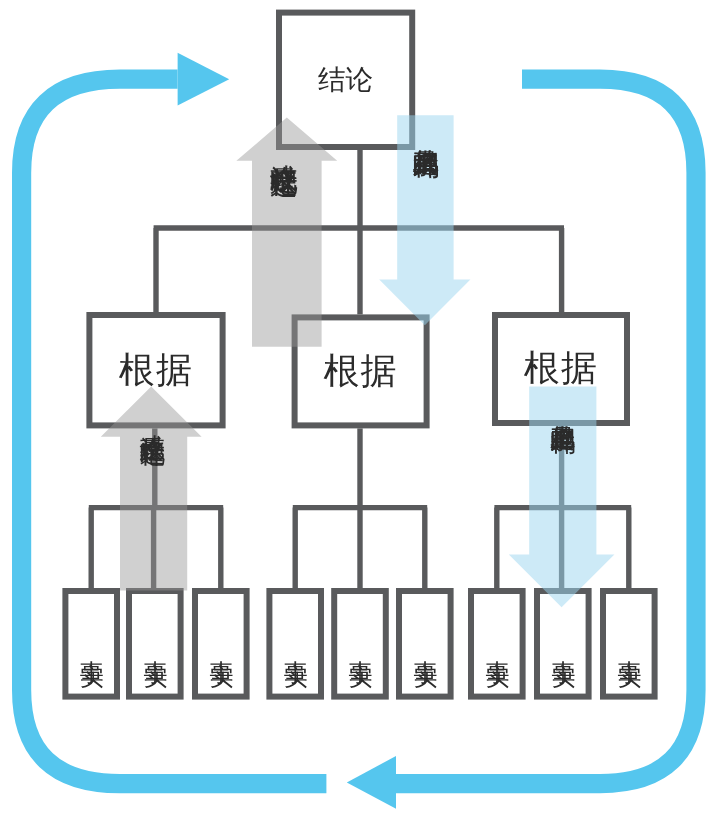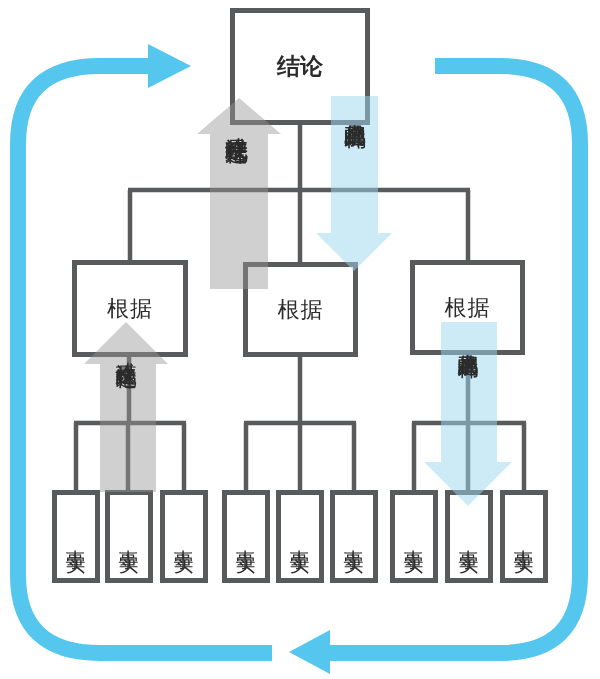--- a/index.html
+++ b/index.html
@@ -29,21 +29,21 @@
     position: absolute;
     box-sizing: border-box;
     border: 5px solid var(--box-border, #595a5c);
     background: #ffffff;
     display: flex;
     align-items: center;
     justify-content: center;
     color: var(--text-dark, #2b2b2b);
   }
   .conclusion { flex-direction: column; font-size: 23px; line-height: 1.3; text-align: center; }
-  .ground { font-size: 22px; letter-spacing: 1px; }
+  .ground { font-size: 30px; letter-spacing: 1px; }
   .fact span {
     writing-mode: vertical-rl;
     text-orientation: upright;
     font-size: 20px;
     letter-spacing: 3px;
     line-height: 1;
   }
 
   
   .vlabel {
@@ -71,21 +71,21 @@
       <polygon class="loop-head" points="330,630 330,674 289,652"></polygon>
     </g>
     <g>
       <path class="conn" d="M300 125 V190 M128 190 H470 M130 190 V262 M300 190 V264 M468 190 V262"></path>
       <path class="conn" d="M129 355 V423 M74 423 H186 M76 423 V491 M128 423 V491 M184 423 V491"></path>
       <path class="conn" d="M300 355 V423 M244 423 H356 M246 423 V491 M300 423 V491 M354 423 V491"></path>
       <path class="conn" d="M468 353 V423 M412 423 H526 M414 423 V491 M468 423 V491 M524 423 V491"></path>
     </g>
   </svg>
 
-  <div class="box conclusion" style="left:230px; top:8px; width:140px; height:117px;font-weight:bold;">
+  <div class="box conclusion" style="left:230px; top:8px; width:116px; height:117px;">
     <div>结论</div>
   </div>
 
   <div class="box ground" style="left:72px; top:260px; width:116px; height:97px;">
     <span>根据</span>
   </div>
   <div class="box ground" style="left:243px; top:262px; width:115px; height:95px;">
     <span>根据</span>
   </div>
   <div class="box ground" style="left:410px; top:260px; width:115px; height:95px;">

